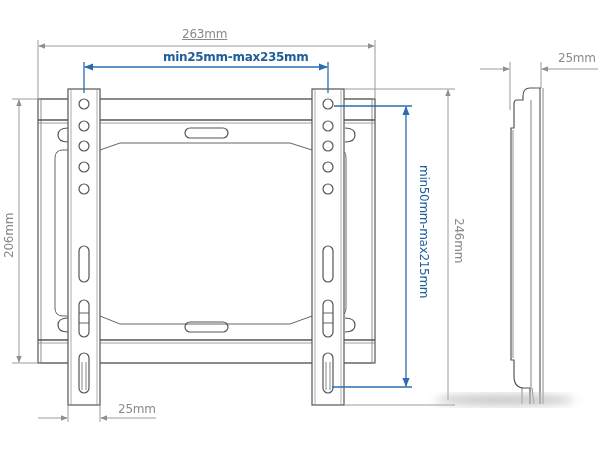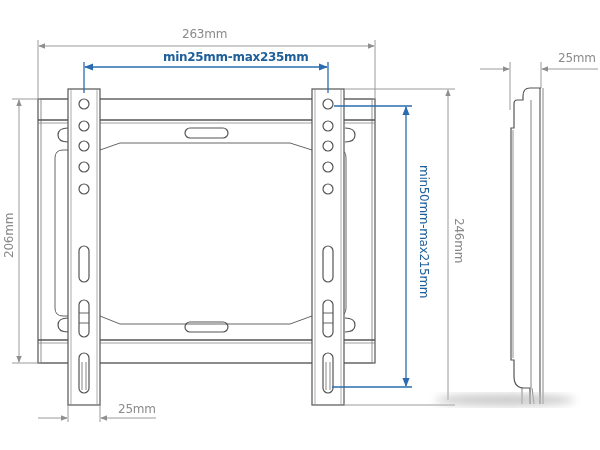--- a/index.html
+++ b/index.html
@@ -129,19 +129,19 @@
     <path d="M 541 88 L 530 88 Q 523 88 523 96 L 523 100 L 517 100 Q 514 100 514 104 L 514 128 L 511 128 L 511 360 L 514 360 L 514 376 Q 514 388 524 388 L 530 388 L 530 404"></path>
     <line x1="531" y1="100" x2="531" y2="388" stroke="#777" stroke-width="0.9"></line>
     <line x1="513" y1="130" x2="513" y2="358" stroke="#777" stroke-width="0.8"></line>
     <line x1="522" y1="388" x2="522" y2="404" stroke="#777" stroke-width="0.9"></line>
     <line x1="532" y1="388" x2="534" y2="404" stroke="#777" stroke-width="0.9"></line>
   </g>
 
   <ellipse cx="505" cy="400" rx="70" ry="6" fill="#bdbdbd" filter="url(#blur)" opacity="0.8"></ellipse>
 </svg>
 
-<div class="lbl gray" style="left:182px; top:28px;">263mm</div>
+<div class="lbl gray" style="left:182px; top:28px;text-decoration:underline;">263mm</div>
 <div class="lbl blue" style="left:128px; top:51px;margin-left:35px;">min25mm-max235mm</div>
 <div class="lbl gray vert" style="left:3px; top:258px; transform: rotate(-90deg);">206mm</div>
 <div class="lbl gray vert" style="left:465px; top:218px; transform: rotate(90deg);">246mm</div>
 <div class="lbl blue vert" style="left:430px; top:165px; transform: rotate(90deg); font-weight:normal;">min50mm-max215mm</div>
 <div class="lbl gray" style="left:118px; top:403px;">25mm</div>
 <div class="lbl gray" style="left:558px; top:52px;">25mm</div>
 
 </body></html>

